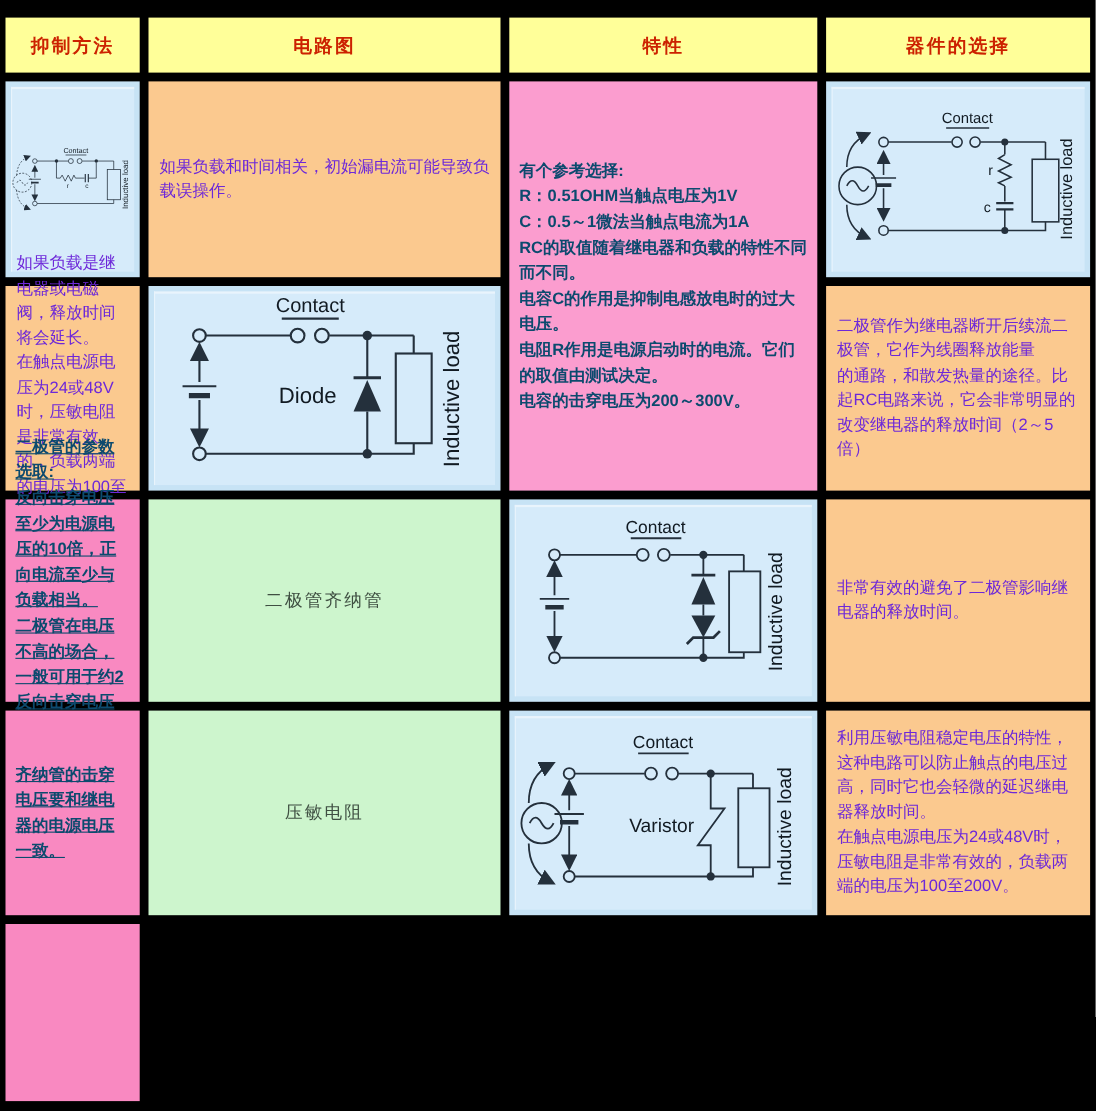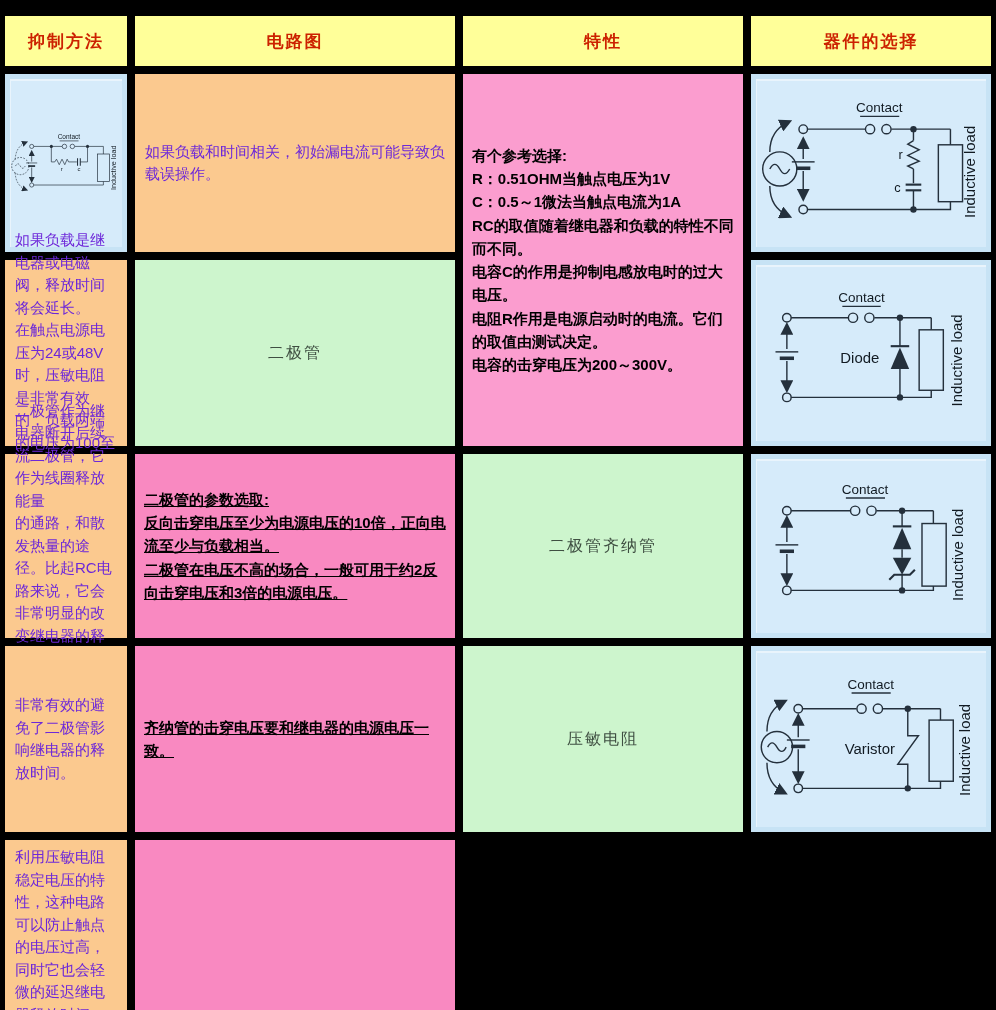--- a/index.html
+++ b/index.html
@@ -16,21 +16,21 @@
        display:flex;align-items:center;justify-content:center;letter-spacing:2px;}
   .method{background:#cdf5cd;color:#3f4f42;font-size:16px;
        display:flex;align-items:center;justify-content:center;letter-spacing:2px;}
   .span2{grid-row:span 2;}
   .circuit{background:#c7e3f5;padding:5px;}
   .circuit-inner{background:#d6ebfa;width:100%;height:100%;box-sizing:border-box;
        border-top:2px solid #e9f4fc;border-left:1px solid #e9f4fc;}
   .circuit-inner svg{display:block;width:100%;height:100%;}
   .char{background:#fbc98f;color:#6d28d9;font-size:15px;line-height:1.5;
        padding:6px 10px;display:flex;align-items:center;white-space:pre-line;}
-  .sel{background:#fb9dcf;color:#000000;font-weight:bold;font-size:15px;line-height:1.55;
+  .sel{background:#fb9dcf;color:#0c4a6e;font-weight:bold;font-size:15px;line-height:1.55;
        padding:6px 9px;display:flex;align-items:center;white-space:pre-line;}
   .sel-deep{background:#f989c1;text-decoration:underline;}
   .wire{stroke:#24303c;stroke-width:2;fill:none;}
   .thick{stroke:#24303c;stroke-width:5;fill:none;}
   .bar{stroke:#24303c;stroke-width:3;fill:none;}
   .dashed{stroke-dasharray:5,4;}
   .dot{fill:#24303c;stroke:none;}
   .term{fill:#d6ebfa;stroke:#24303c;stroke-width:2;}
   .fillshape{fill:#24303c;stroke:none;}
   .lbl{fill:#111a22;font-family:"Liberation Sans","DejaVu Sans",sans-serif;}
@@ -144,21 +144,20 @@
         <rect x="255" y="64" width="34" height="80" class="wire"></rect>
         <path d="M272,144 V155 H71" class="wire"></path>
         <text transform="rotate(-90 306 102)" x="306" y="102" text-anchor="middle" font-size="21" class="lbl">Inductive load</text>
       </svg>
     </div>
   </div>
 
   <div class="char">如果负载是继电器或电磁阀，释放时间将会延长。
 在触点电源电压为24或48V时，压敏电阻是非常有效的，负载两端的电压为100至200V。</div>
 
-  <div class="method">二极管</div>
 
   <div class="circuit">
     <div class="circuit-inner">
       <svg viewBox="0 0 322 178" preserveAspectRatio="xMidYMid meet">
         <defs>
             <marker id="a3" markerWidth="9" markerHeight="9" refX="6" refY="4.5" orient="auto">
               <path d="M0,0 L9,4.5 L0,9 z" fill="#24303c"></path>
             </marker>
           </defs>
         <text x="147" y="16" text-anchor="middle" font-size="19" class="lbl">Contact</text>

